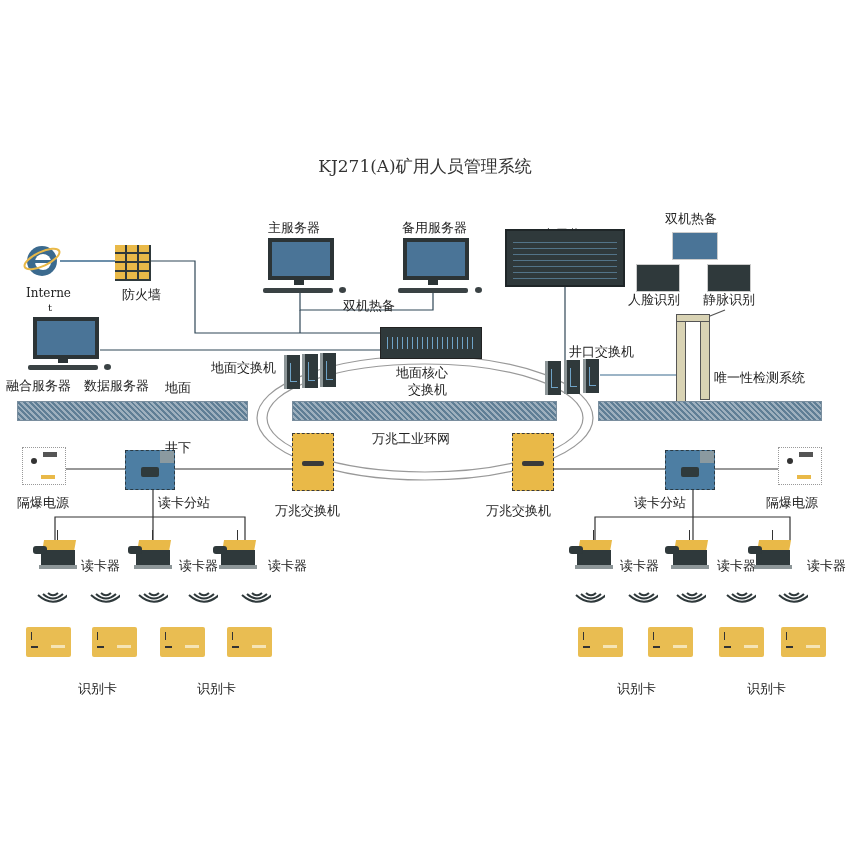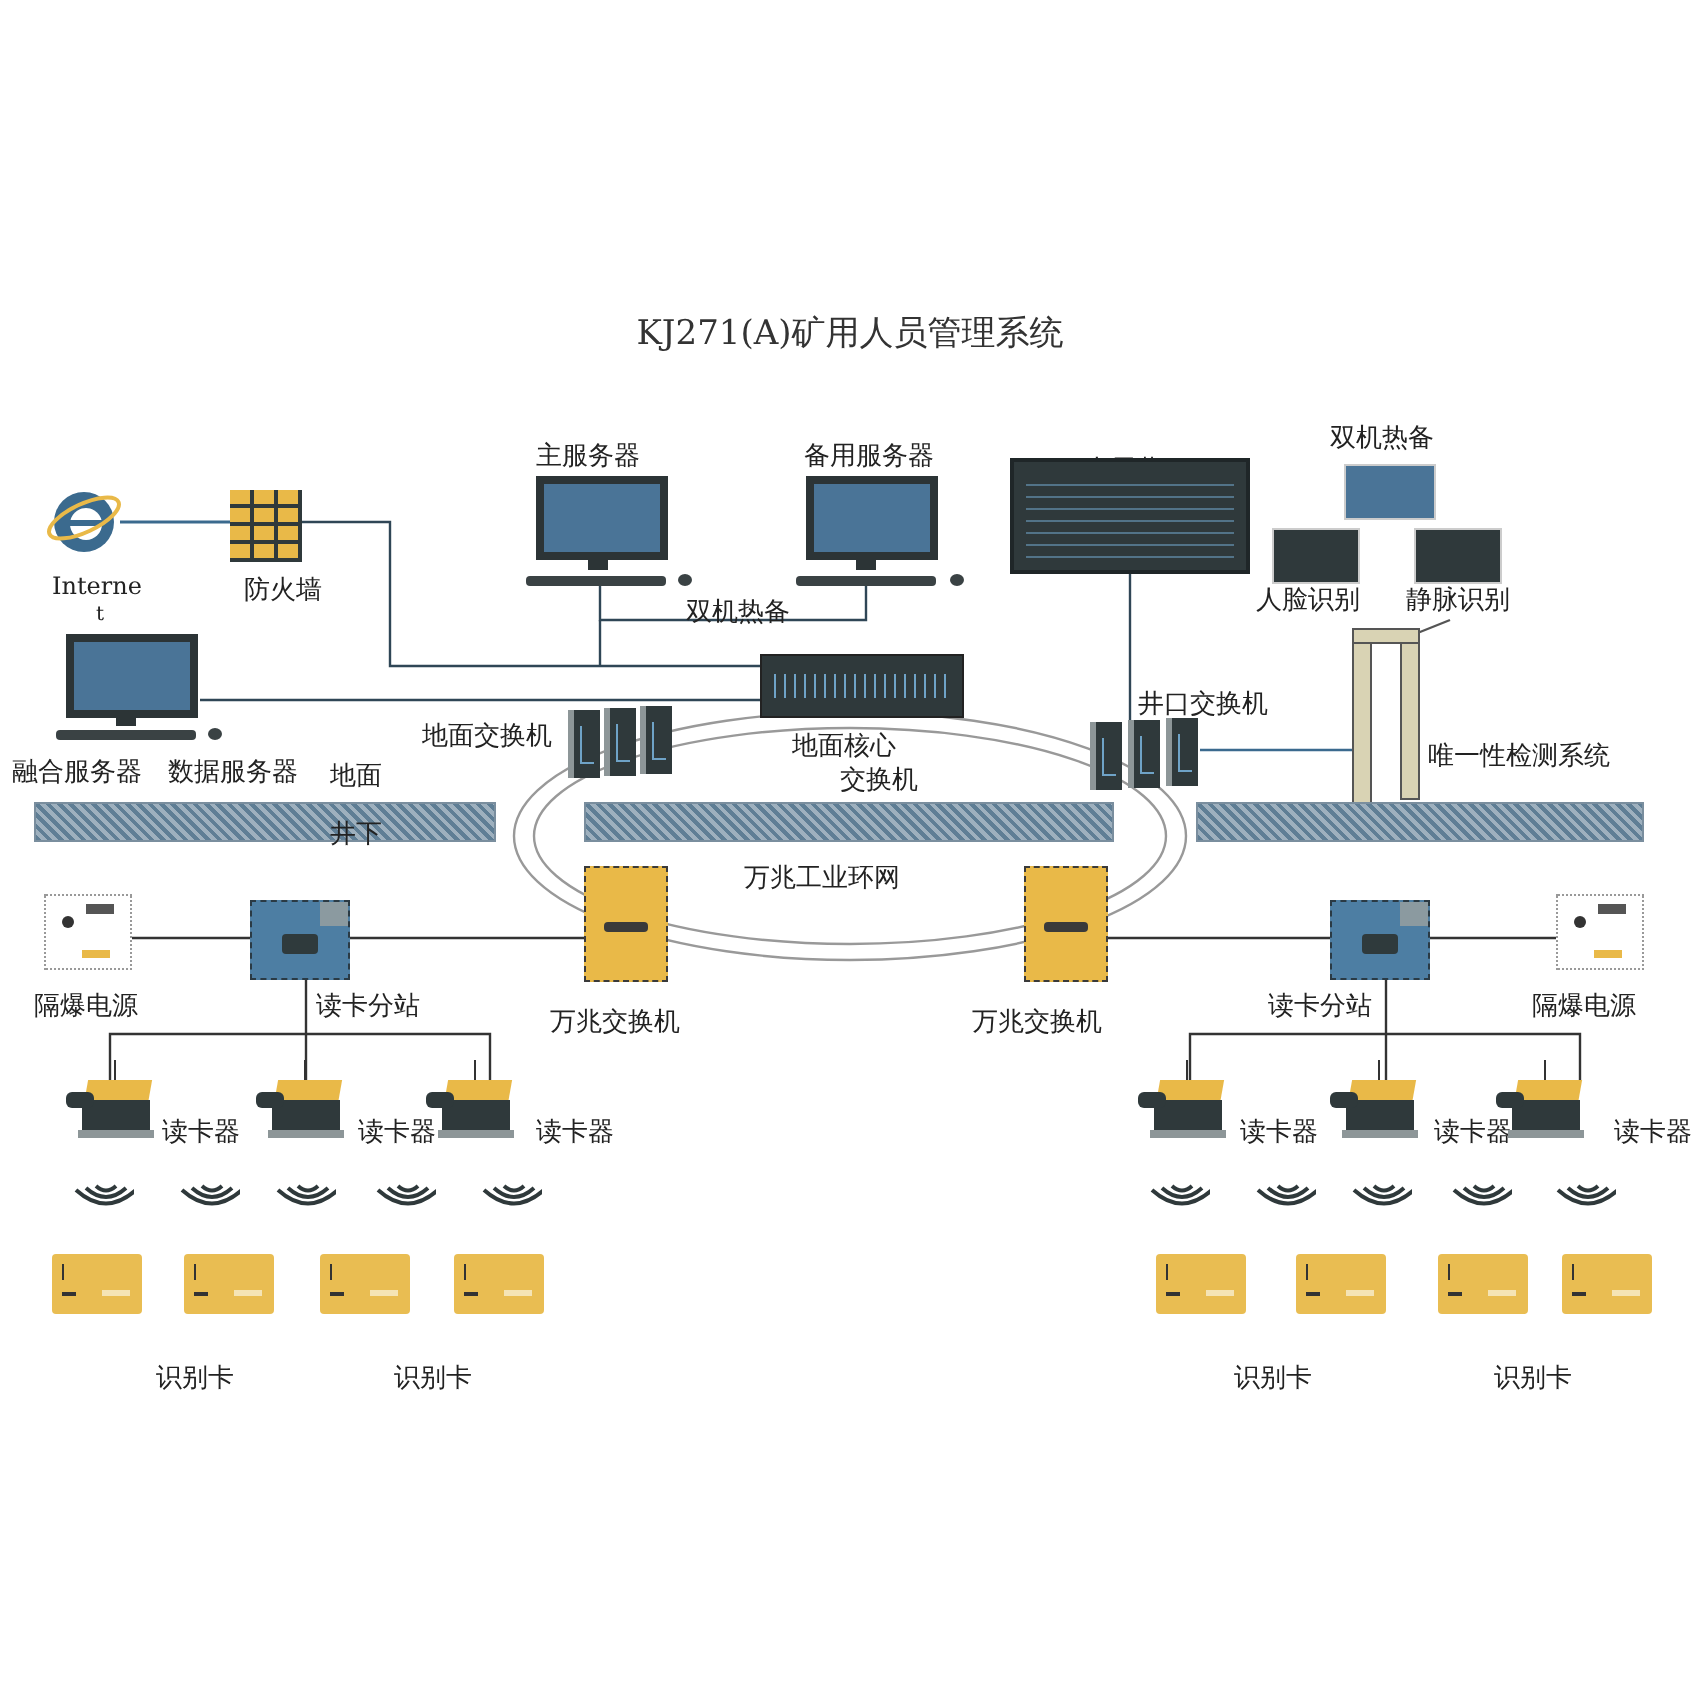--- a/index.html
+++ b/index.html
@@ -142,41 +142,41 @@
   <div class="gate-post" style="left:676px;top:316px;width:8px;height:84px"></div>
   <div class="gate-post" style="left:700px;top:316px;width:8px;height:82px"></div>
   <div class="gate-post" style="left:676px;top:314px;width:32px;height:6px"></div>
 </div>
 <div class="lbl" style="left:714px;top:369px">唯一性检测系统</div>
 
 <div class="rack" style="left:380px;top:327px;width:100px;height:30px">
     <div class="ports"></div>
   </div>
 <div class="lbl" style="left:396px;top:364px">地面核心</div>
-<div class="lbl" style="left:420px;top:381px">交换机</div>
+<div class="lbl" style="left:408px;top:381px">交换机</div>
 
 <div class="lbl" style="left:211px;top:359px">地面交换机</div>
 <div>
   <div class="switch-unit" style="left:284px;top:355px"></div>
   <div class="switch-unit" style="left:302px;top:354px"></div>
   <div class="switch-unit" style="left:320px;top:353px"></div>
 </div>
 
 <div class="lbl" style="left:569px;top:343px">井口交换机</div>
 <div>
   <div class="switch-unit" style="left:545px;top:361px"></div>
   <div class="switch-unit" style="left:564px;top:360px"></div>
   <div class="switch-unit" style="left:583px;top:359px"></div>
 </div>
 
 <div class="ground" style="left:17px;width:229px"></div>
 <div class="ground" style="left:292px;width:263px"></div>
 <div class="ground" style="left:598px;width:222px"></div>
 
-<div class="lbl" style="left:165px;top:408px">井下</div>
+<div class="lbl" style="left:165px;top:439px">井下</div>
 <div class="lbl" style="left:372px;top:430px">万兆工业环网</div>
 
 <div class="psu" style="left:22px;top:447px">
     <div class="dot"></div>
     <div class="tag"></div>
     <div class="bar"></div>
   </div>
 <div class="lbl" style="left:17px;top:494px">隔爆电源</div>
 <div class="station" style="left:125px;top:450px">
     <div class="corner"></div>

